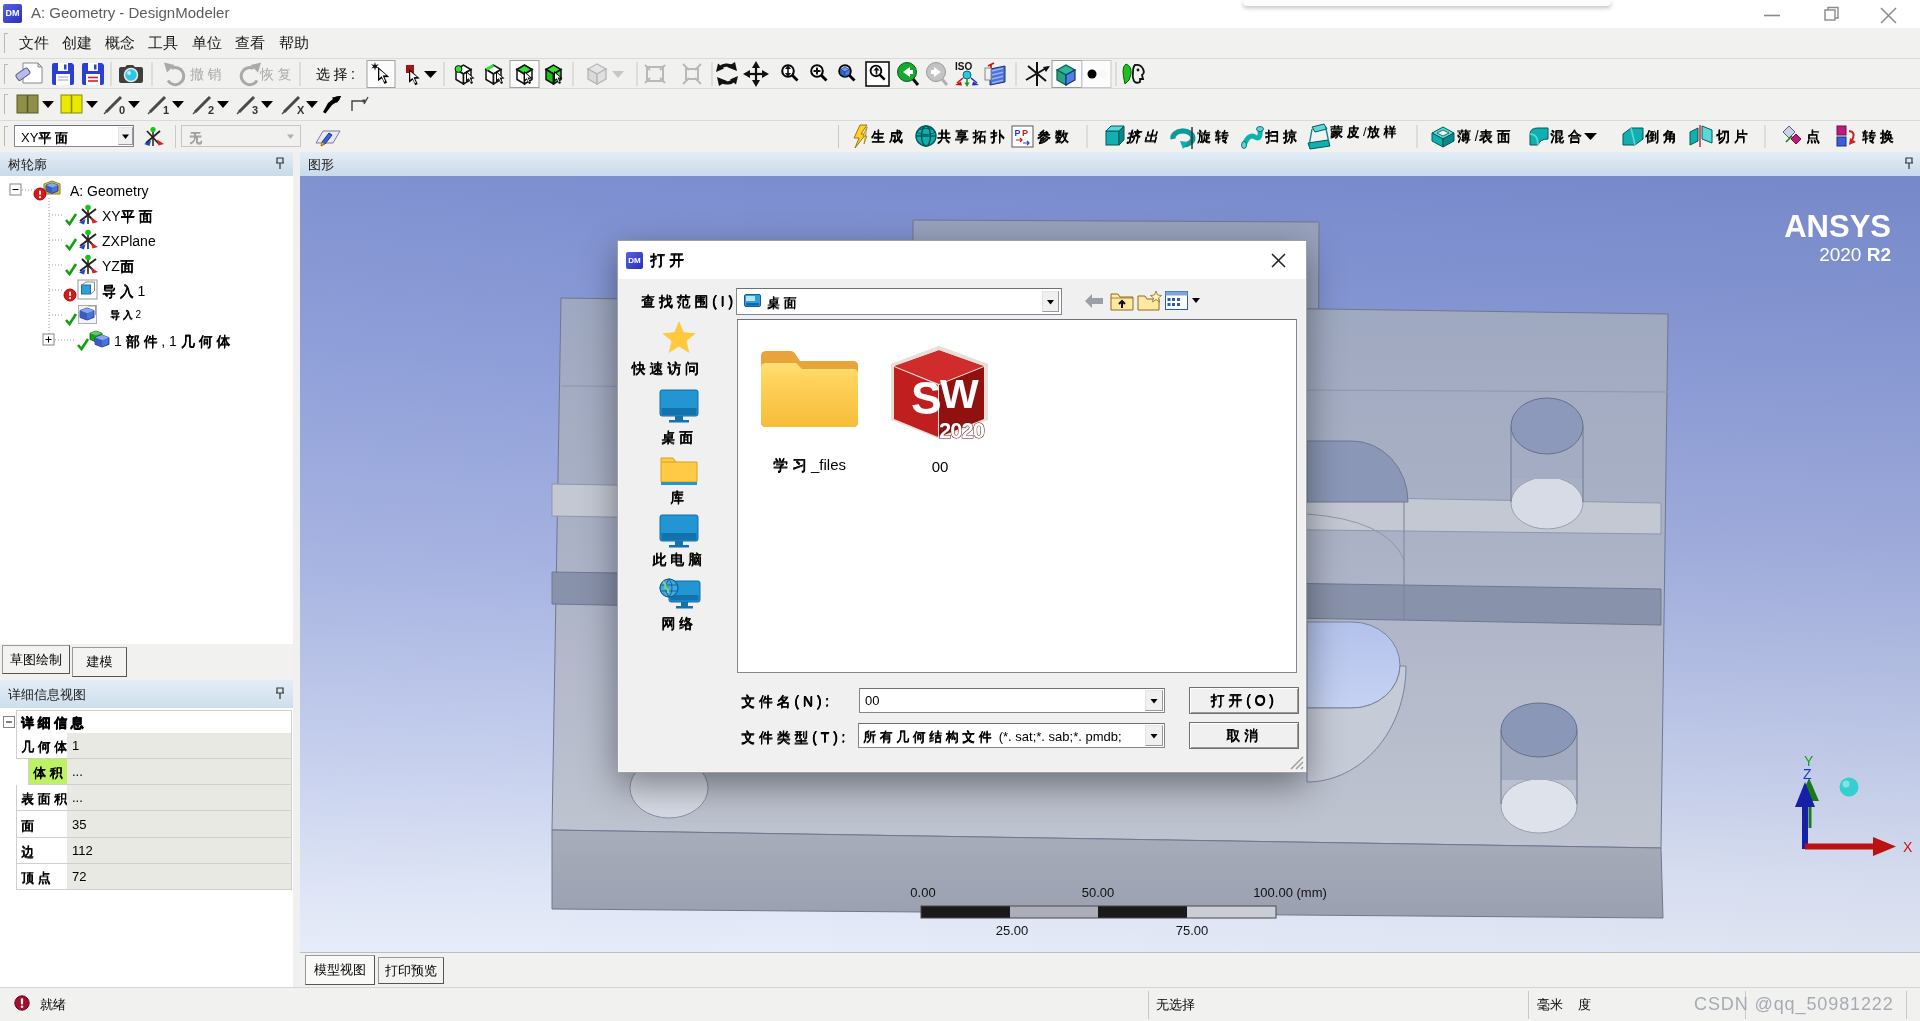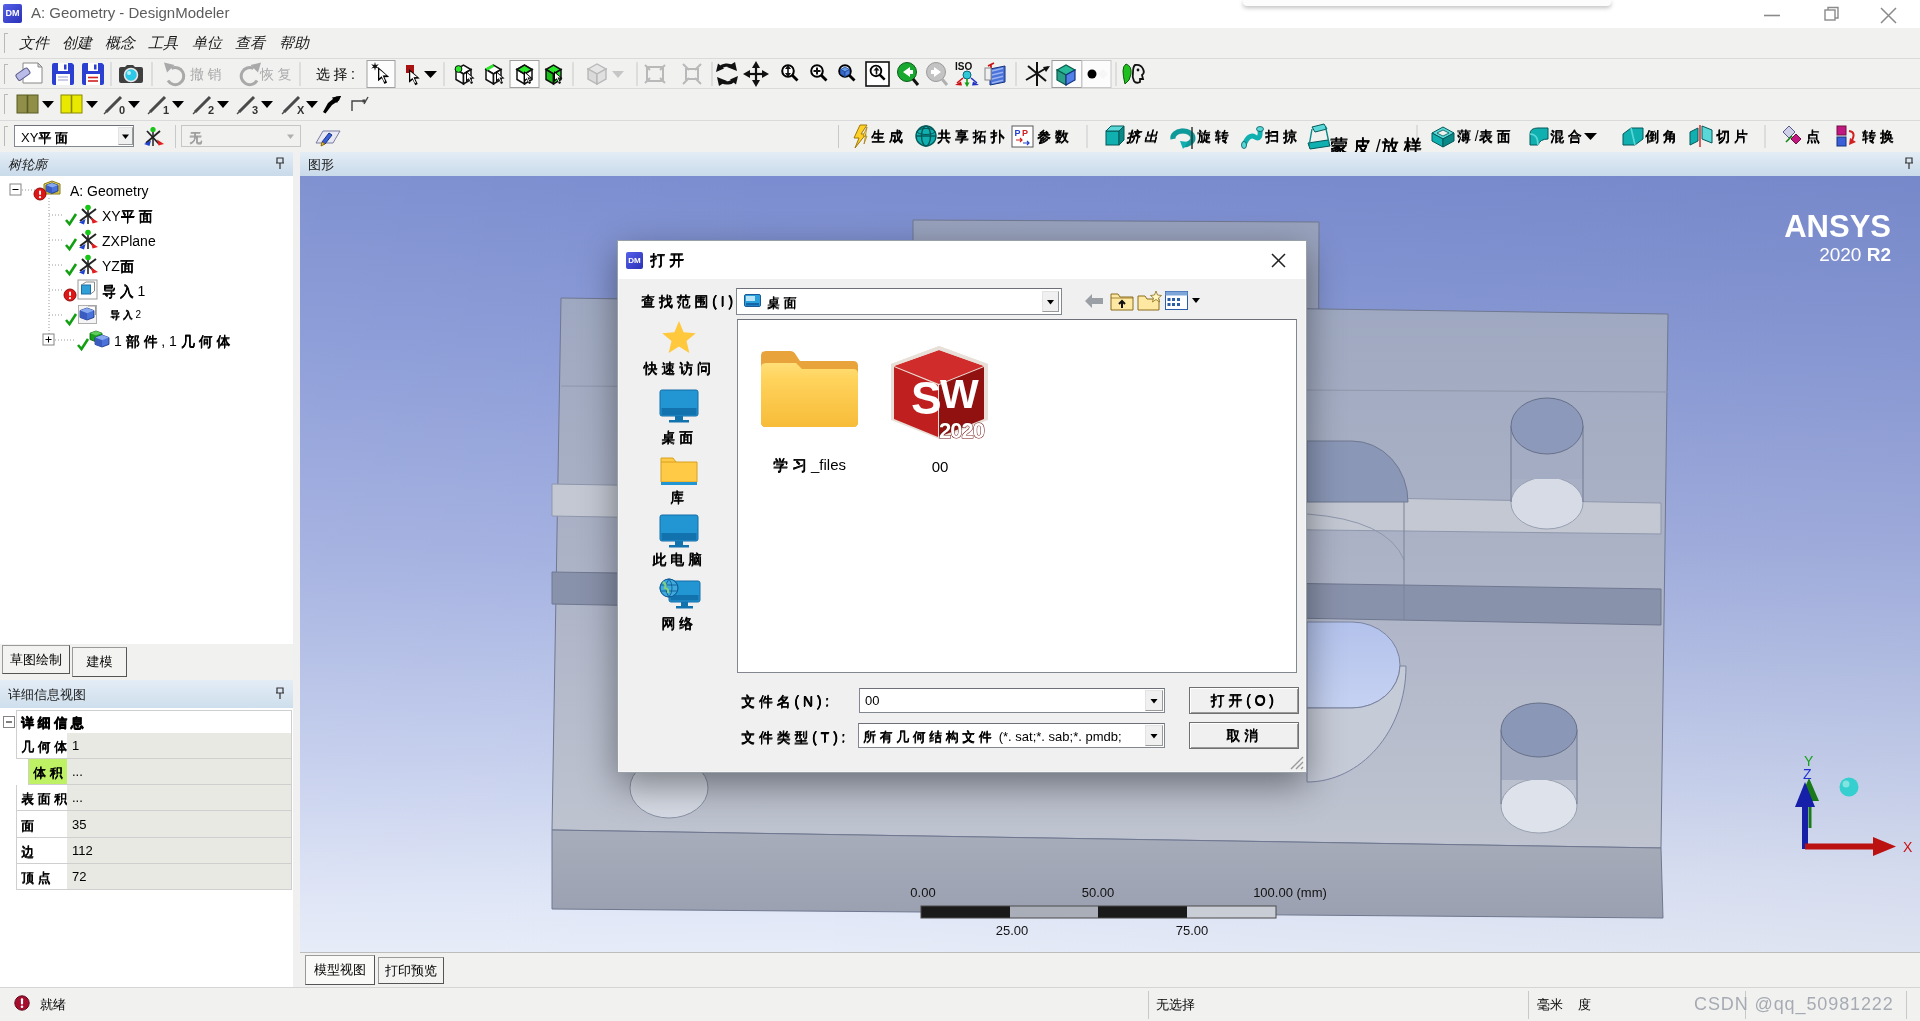--- a/index.html
+++ b/index.html
@@ -3,21 +3,21 @@
 <meta charset="utf-8">
 <style>
 * { margin:0; padding:0; box-sizing:border-box; }
 html,body { width:1920px; height:1021px; overflow:hidden; }
 body { font-family:"Liberation Sans",sans-serif; position:relative; background:#f0f0f0; }
 .abs { position:absolute; }
 .txt { white-space:nowrap; }
 .cjk { letter-spacing:0.27em; text-shadow:0.5px 0 currentColor, 0 0.5px currentColor; }
 
 #titlebar { left:0; top:0; width:1920px; height:28px; background:#ffffff; }
-#menubar { left:0; top:28px; width:1920px; height:31px; background:#f1f1f0; border-bottom:1px solid #dadada;font-style:italic; }
+#menubar { left:0; top:28px; width:1920px; height:31px; background:#f1f1f0; border-bottom:1px solid #dadada; }
 #tb1 { left:0; top:59px; width:1920px; height:30px; background:#f1f1f0; border-bottom:1px solid #dadada; }
 #tb2 { left:0; top:89px; width:1920px; height:32px; background:#f1f1f0; border-bottom:1px solid #dadada; }
 #tb3 { left:0; top:121px; width:1920px; height:31px; background:#f1f1f0; }
 .grip { position:absolute; top:5px; left:4px; width:4px; height:20px; border-left:1px solid #b9b9b9; border-top:1px solid #b9b9b9; }
 .vsep { position:absolute; width:1px; background:#c9c9c9; }
 .menu-item { position:absolute; top:6px; font-size:15px; color:#1a1a1a; }
 
 .phead { position:absolute; background:linear-gradient(#e3edf6,#c9daea); font-size:13px; color:#1a1a1a; }
 .phead .t { position:absolute; left:8px; top:4px; }
 
@@ -438,30 +438,30 @@
       <path d="M12 5 Q20 6 14 16" fill="none" stroke="#d02020" stroke-width="2"></path>
       <polygon points="12,19 13,12 19,16" fill="#d02020"></polygon>
     </g>
   </svg>
   <span class="abs txt cjk" style="left:871px;top:7px;font-size:14px;">生成</span>
   <span class="abs txt cjk" style="left:937px;top:7px;font-size:14px;">共享拓扑</span>
   <span class="abs txt cjk" style="left:1037px;top:7px;font-size:14px;">参数</span>
   <span class="abs txt cjk" style="left:1126px;top:7px;font-size:14px;font-style:italic;">挤出</span>
   <span class="abs txt cjk" style="left:1197px;top:7px;font-size:14px;">旋转</span>
   <span class="abs txt cjk" style="left:1265px;top:7px;font-size:14px;">扫掠</span>
-  <span class="abs txt" style="left:1330px;top:13px;font-size:18px;"><span class="cjk">蒙皮</span>/<span class="cjk">放样</span></span>
+  <span class="abs txt" style="left:1330px;top:2px;font-size:13px;"><span class="cjk">蒙皮</span>/<span class="cjk">放样</span></span>
   <span class="abs txt" style="left:1457px;top:7px;font-size:14px;"><span class="cjk">薄</span>/<span class="cjk">表面</span></span>
   <span class="abs txt cjk" style="left:1550px;top:7px;font-size:14px;">混合</span>
   <span class="abs txt cjk" style="left:1645px;top:7px;font-size:14px;">倒角</span>
   <span class="abs txt cjk" style="left:1716px;top:7px;font-size:14px;">切片</span>
   <span class="abs txt cjk" style="left:1806px;top:7px;font-size:14px;">点</span>
   <span class="abs txt cjk" style="left:1862px;top:7px;font-size:14px;">转换</span>
 </div>
 
-<div class="abs phead" style="left:0;top:152px;width:293px;height:24px;font-style:italic;">
+<div class="abs phead" style="left:0;top:152px;width:293px;height:24px;">
   <span class="t txt">树轮廓</span>
   <svg class="abs" style="right:8px;top:5px" width="10" height="14" viewBox="0 0 10 14">
       <path d="M2 1 H8 V6 H2 Z M1 6 H9 M5 6 V12" stroke="#333" stroke-width="1.2" fill="none"></path>
     </svg>
 </div>
 <div class="abs" id="treebg"></div>
 <div class="abs" id="treeitems" style="left:0;top:176px;width:290px;height:468px;">
   <svg class="abs" style="left:0;top:0" width="290" height="190" viewBox="0 0 290 190">
 
     <g stroke="#9a9a9a" stroke-width="1" stroke-dasharray="1,2">
@@ -760,21 +760,21 @@
         <rect x="7" y="12" width="3" height="3"></rect>
         <rect x="12" y="7" width="3" height="3"></rect>
         <rect x="12" y="12" width="3" height="3"></rect>
       </g>
     <path d="M27 7 L35 7 L31 12 Z" fill="#000"></path>
   </svg>
 
   <svg class="abs" style="left:43px;top:80px" width="36" height="34" viewBox="0 0 36 34">
     <path d="M18 0 L22.6 11.2 L34.8 12.2 L25.5 20.1 L28.3 32 L18 25.6 L7.7 32 L10.5 20.1 L1.2 12.2 L13.4 11.2 Z" fill="#ffc83d"></path>
   </svg>
-  <div class="abs txt cjk" style="left:16px;top:119px;width:90px;text-align:center;font-size:14px;">快速访问</div>
+  <div class="abs txt cjk" style="left:4px;top:119px;width:90px;text-align:center;font-size:14px;">快速访问</div>
   <svg class="abs" style="left:41px;top:148px" width="40" height="35" viewBox="0 0 40 35">
     <rect x="1" y="1" width="38" height="26" rx="2" fill="#2196d3"></rect>
     <rect x="1" y="1" width="38" height="26" rx="2" fill="none" stroke="#176ca8"></rect>
     <rect x="2.5" y="19" width="35" height="7" fill="#1272ae"></rect>
     <rect x="16" y="27" width="8" height="4" fill="#1272ae"></rect>
     <rect x="10" y="31" width="20" height="2.5" fill="#1272ae"></rect>
   </svg>
   <div class="abs txt cjk" style="left:16px;top:188px;width:90px;text-align:center;font-size:14px;">桌面</div>
   <svg class="abs" style="left:42px;top:213px" width="38" height="33" viewBox="0 0 38 33">
     <path d="M1 4 L13 4 L16 8 L37 8 L37 28 L1 28 Z" fill="#ffca45" stroke="#d8a020"></path>

